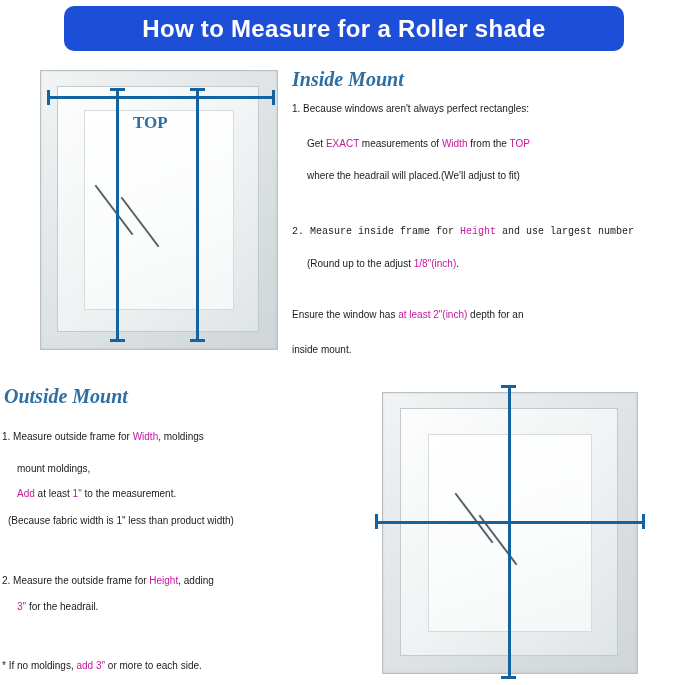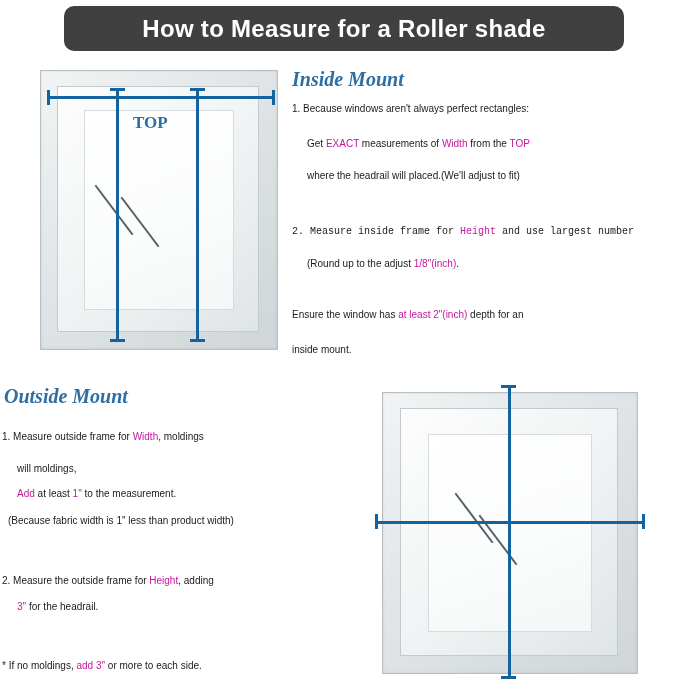--- a/index.html
+++ b/index.html
@@ -22,21 +22,21 @@
     height: 685px;
   }
 
   
   .title-banner {
     position: absolute;
     left: 64px;
     top: 6px;
     width: 560px;
     height: 45px;
-    background: #404040;
+    background: #1d4ed8;
     border-radius: 10px;
     display: flex;
     align-items: center;
     justify-content: center;
   }
   .title-banner .title-text {
     color: #ffffff;
     font-size: 24px;
     font-weight: bold;
     letter-spacing: 0.3px;
@@ -230,21 +230,21 @@
     <span>inside mount.</span>
   </div>
 
   <div class="heading" id="outside-mount-heading">Outside Mount</div>
 
   <div class="line" id="om-l1">
     <span>1. Measure outside frame for </span><span class="hl-pink">Width</span><span>, moldings</span>
   </div>
 
   <div class="line" id="om-l2">
-    <span>will moldings,</span>
+    <span>mount moldings,</span>
   </div>
 
   <div class="line" id="om-l3">
     <span class="hl-pink">Add</span><span> at least </span><span class="hl-pink">1"</span><span> to the measurement.</span>
   </div>
 
   <div class="line" id="om-l4">
     <span>(Because fabric width is 1" less than product width)</span>
   </div>
 

